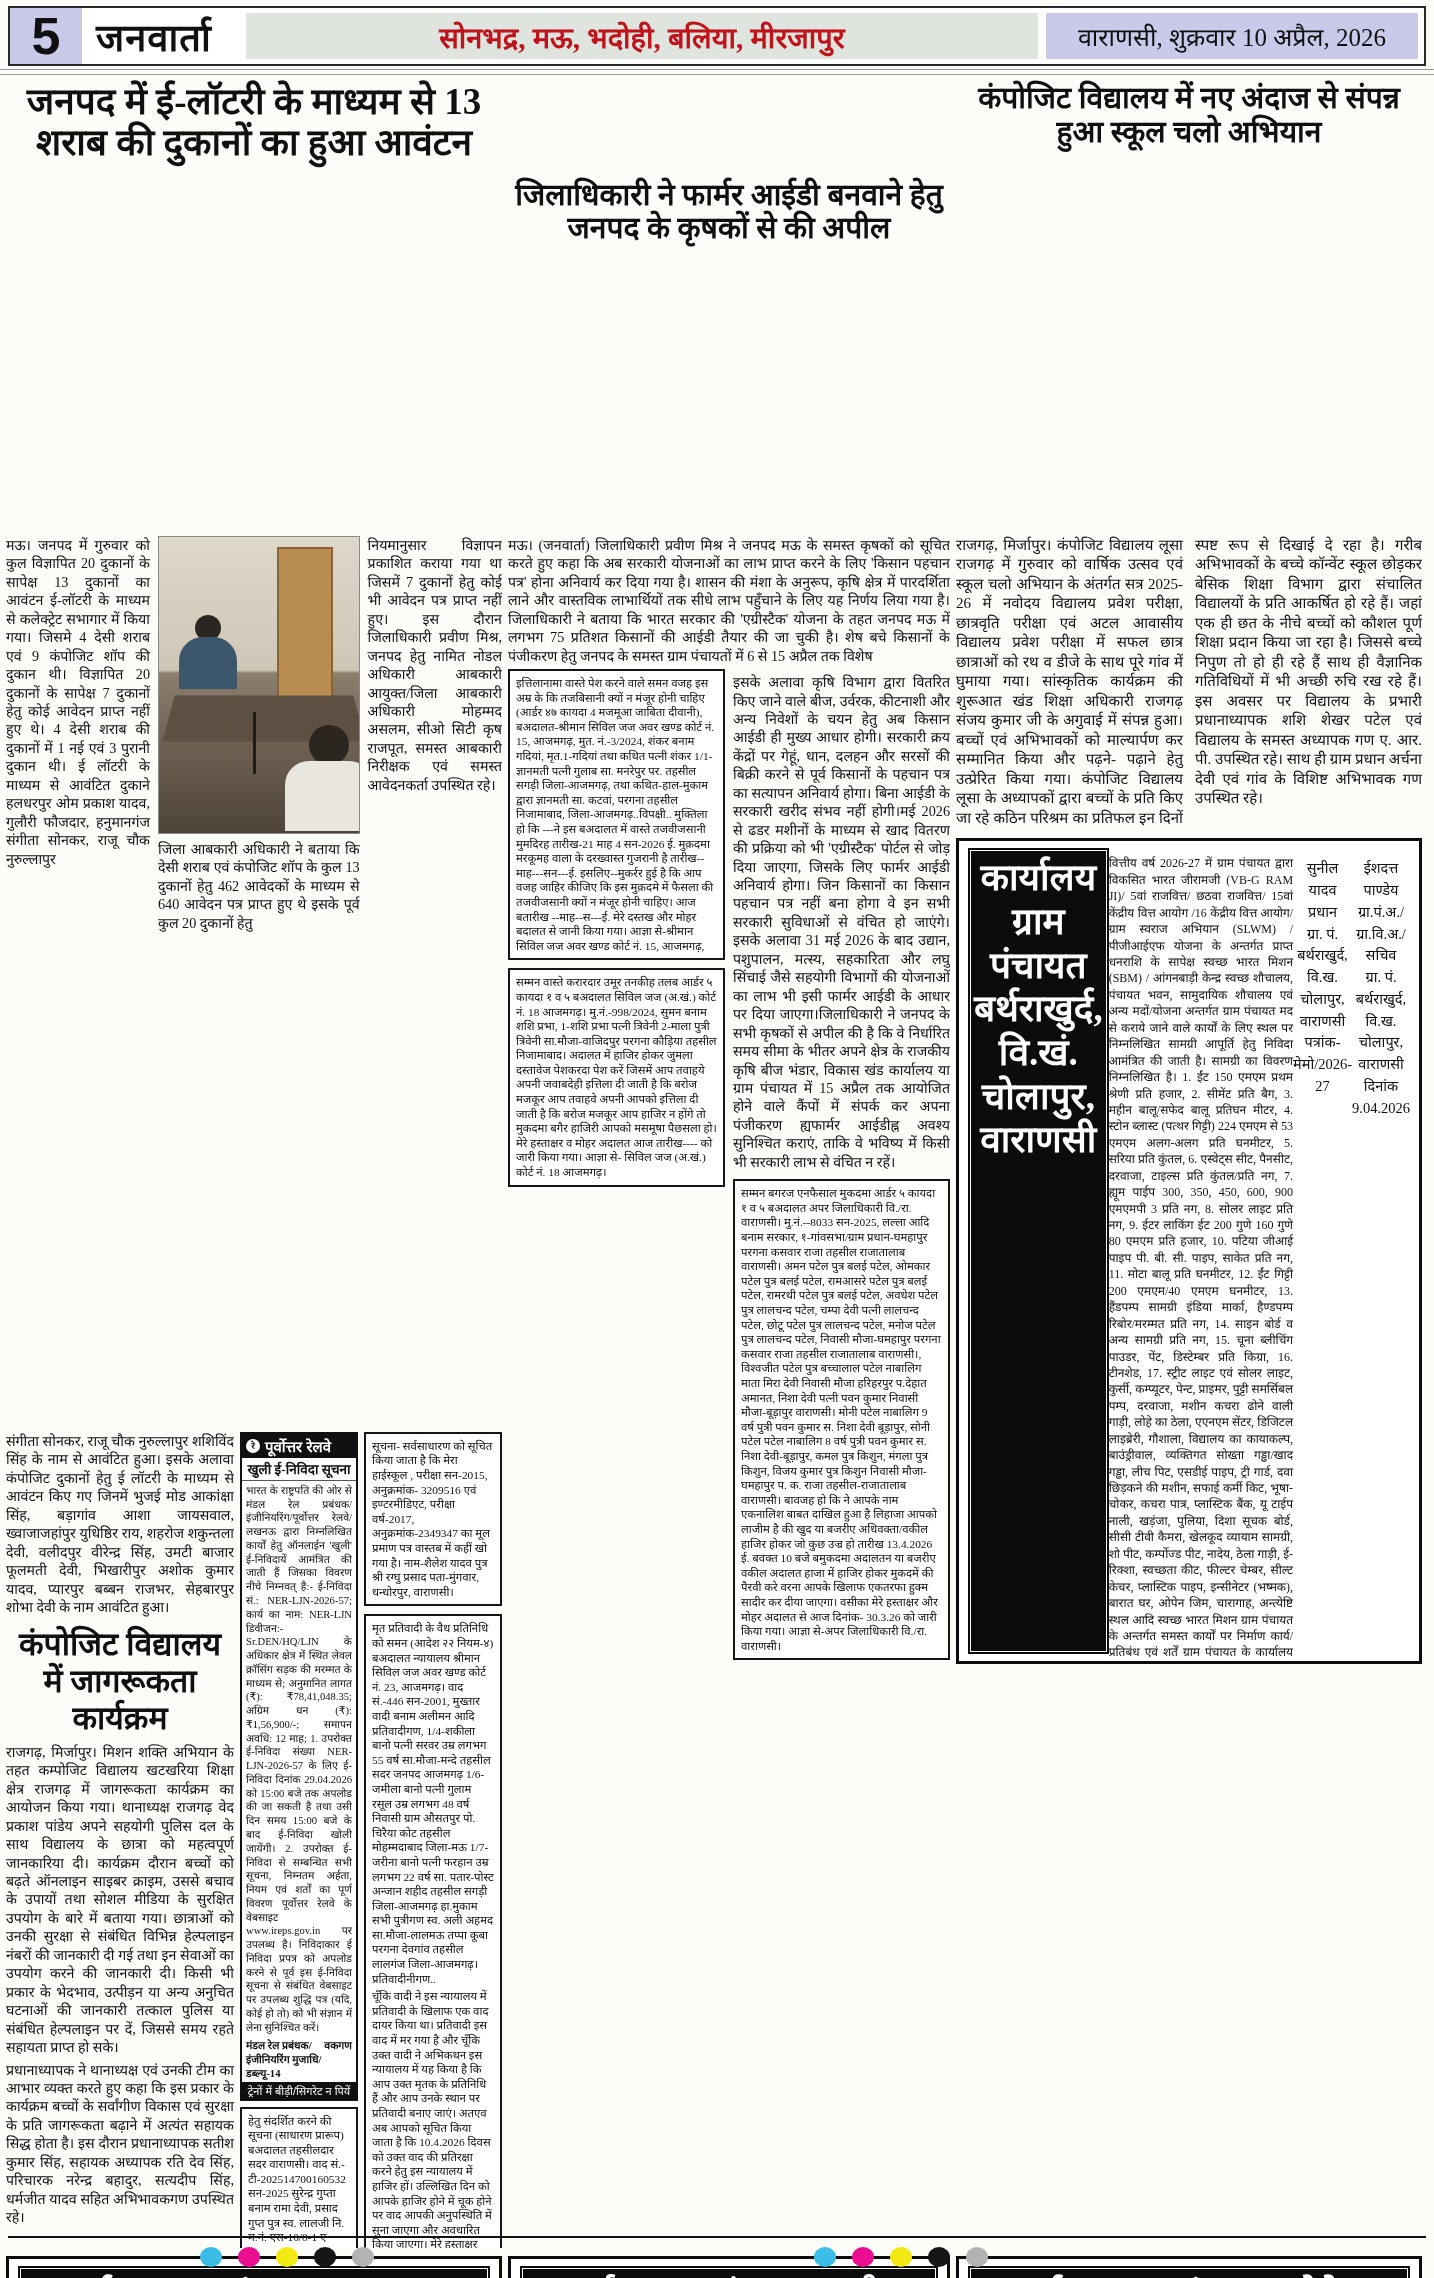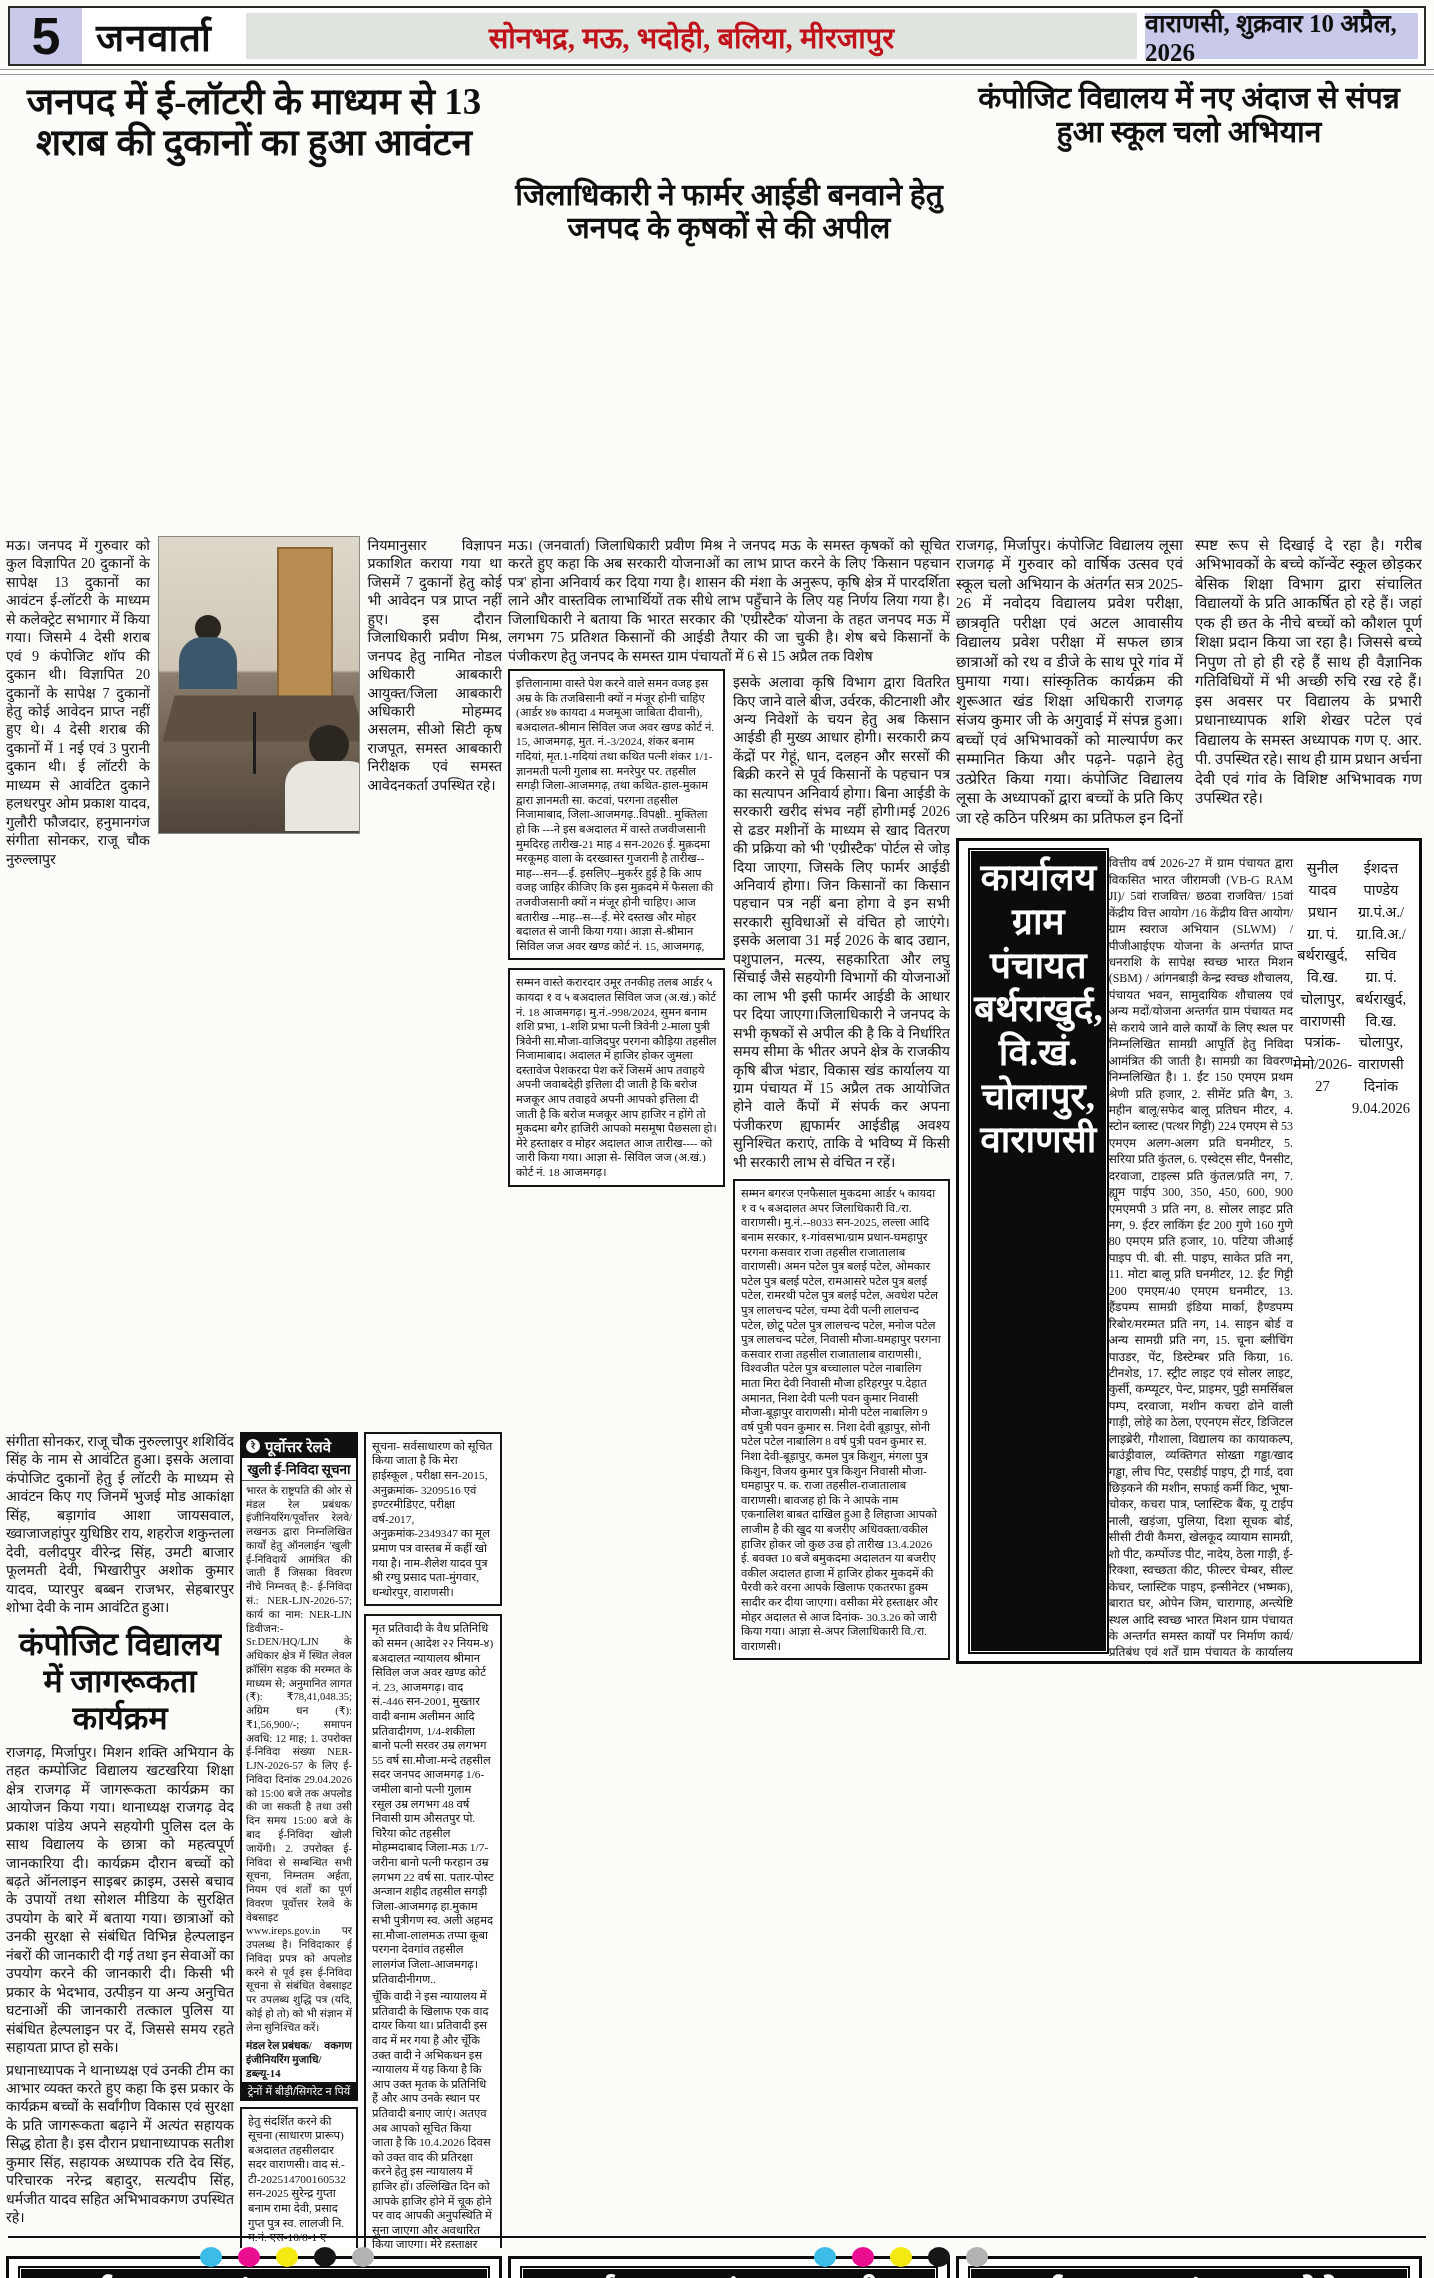--- a/index.html
+++ b/index.html
@@ -3,21 +3,21 @@
 <meta charset="utf-8">
 <style>
   html,body{margin:0;padding:0;background:#e9e9e6;}
   .page{width:1434px;height:2278px;margin:0 auto;background:#fcfcf9;color:#101010;
         font-family:"Liberation Serif","DejaVu Sans",serif;overflow:hidden;position:relative;}
   
   .header{display:flex;align-items:stretch;margin:6px 8px 0 8px;border:2px solid #2a2a2a;height:56px;background:#fff;}
   .pagenum{width:72px;background:#c9c9ea;font-size:52px;font-weight:bold;display:flex;align-items:center;justify-content:center;font-family:"Liberation Sans",sans-serif;}
   .masthead{font-size:38px;font-weight:bold;display:flex;align-items:center;padding:0 26px 0 14px;letter-spacing:1px;}
   .districts{flex:1;background:#dfe4de;color:#c0121a;font-size:29px;font-weight:bold;display:flex;align-items:center;justify-content:center;margin:5px 8px;}
-  .dateline{width:273px;background:#c9c9ea;font-size:25px;font-weight:bold;display:flex;align-items:center;justify-content:center;margin:5px 6px 5px 0;}
+  .dateline{width:372px;background:#c9c9ea;font-size:25px;font-weight:normal;display:flex;align-items:center;justify-content:center;margin:5px 6px 5px 0;}
   .header-rule{height:4px;border-top:1px solid #9a9a9a;border-bottom:1px solid #9a9a9a;margin:3px 0 4px 0;}
   
   .main{display:grid;grid-template-columns:228px 118px 138px 206px 230px 466px;
         column-gap:6px;row-gap:8px;padding:0 6px;grid-template-rows:auto 352px 888px 816px;}
   .hl{font-weight:bold;text-align:center;line-height:1.12;padding:2px 0 4px 0;}
   .hl1{grid-column:1/4;font-size:37px;}
   .hl2{grid-column:4/6;font-size:30px;}
   .hl3{grid-column:6/7;font-size:30px;}
   .txt{font-size:14.2px;line-height:1.3;text-align:justify;}
   .small{font-size:11.4px;line-height:1.28;}
@@ -97,20 +97,21 @@
         <div class="photo">
           <div class="door"></div>
           <div class="table"></div>
           <div class="head" style="left:36px;top:78px;"></div>
           <div class="body" style="left:20px;top:100px;"></div>
           <div class="head" style="left:150px;top:188px;width:40px;height:40px;"></div>
           <div class="body w" style="left:126px;top:224px;width:88px;height:70px;"></div>
 
           <div class="mic"></div>
         </div>
+        <div class="txt">जिला आबकारी अधिकारी ने बताया कि देसी शराब एवं कंपोजिट शॉप के कुल 13 दुकानों हेतु 462 आवेदकों के माध्यम से 640 आवेदन पत्र प्राप्त हुए थे इसके पूर्व कुल 20 दुकानों हेतु</div>
       </div>
       <div class="a1c3 txt">नियमानुसार विज्ञापन प्रकाशित कराया गया था जिसमें 7 दुकानों हेतु कोई भी आवेदन पत्र प्राप्त नहीं हुए। इस दौरान जिलाधिकारी प्रवीण मिश्र, जनपद हेतु नामित नोडल अधिकारी आबकारी आयुक्त/जिला आबकारी अधिकारी मोहम्मद असलम, सीओ सिटी कृष राजपूत, समस्त आबकारी निरीक्षक एवं समस्त आवेदनकर्ता उपस्थित रहे।</div>
     </div>
 
     <div class="cellB">
       <div class="txt">मऊ। (जनवार्ता) जिलाधिकारी प्रवीण मिश्र ने जनपद मऊ के समस्त कृषकों को सूचित करते हुए कहा कि अब सरकारी योजनाओं का लाभ प्राप्त करने के लिए 'किसान पहचान पत्र' होना अनिवार्य कर दिया गया है। शासन की मंशा के अनुरूप, कृषि क्षेत्र में पारदर्शिता लाने और वास्तविक लाभार्थियों तक सीधे लाभ पहुँचाने के लिए यह निर्णय लिया गया है। जिलाधिकारी ने बताया कि भारत सरकार की 'एग्रीस्टैक' योजना के तहत जनपद मऊ में लगभग 75 प्रतिशत किसानों की आईडी तैयार की जा चुकी है। शेष बचे किसानों के पंजीकरण हेतु जनपद के समस्त ग्राम पंचायतों में 6 से 15 अप्रैल तक विशेष</div>
       <div class="cellBsplit">
         <div>
           <div class="nbox small">इत्तिलानामा वास्ते पेश करने वाले समन वजह इस अम्र के कि तजबिसानी क्यों न मंजूर होनी चाहिए (आर्डर ४७ कायदा 4 मजमूआ जाबिता दीवानी), बअदालत-श्रीमान सिविल जज अवर खण्ड कोर्ट नं. 15, आजमगढ़, मुत. नं.-3/2024, शंकर बनाम गदियां, मृत.1-गदियां तथा कथित पत्नी शंकर 1/1-ज्ञानमती पत्नी गुलाब सा. मनरेपुर पर. तहसील सगड़ी जिला-आजमगढ़, तथा कथित-हाल-मुकाम द्वारा ज्ञानमती सा. कटवां, परगना तहसील निजामाबाद, जिला-आजमगढ़..विपक्षी.. मुक्तिला हो कि ---ने इस बअदालत में वास्ते तजवीजसानी मुमदिरह तारीख-21 माह 4 सन-2026 ई. मुक़दमा मरकूमह वाला के दरख्वास्त गुजरानी है तारीख--माह---सन---ई. इसलिए--मुकर्रर हुई है कि आप वजह जाहिर कीजिए कि इस मुक़दमे में फैसला की तजवीजसानी क्यों न मंजूर होनी चाहिए। आज बतारीख --माह--स---ई. मेरे दस्तख और मोहर बदालत से जानी किया गया। आज्ञा से-श्रीमान सिविल जज अवर खण्ड कोर्ट नं. 15, आजमगढ़,</div>
           <div class="nbox small">सम्मन वास्ते करारदार उमूर तनकीह तलब आर्डर ५ कायदा १ व ५ बअदालत सिविल जज (अ.खं.) कोर्ट नं. 18 आजमगढ़। मु.नं.-998/2024, सुमन बनाम शशि प्रभा, 1-शशि प्रभा पत्नी त्रिवेनी 2-माला पुत्री त्रिवेनी सा.मौजा-वाजिदपुर परगना कौड़िया तहसील निजामाबाद। अदालत में हाजिर होकर जुमला दस्तावेज पेशकरदा पेश करें जिसमें आप तवाहये अपनी जवाबदेही इत्तिला दी जाती है कि बरोज मजकूर आप तवाहवे अपनी आपको इत्तिला दी जाती है कि बरोज मजकूर आप हाजिर न होंगे तो मुकदमा बगैर हाजिरी आपको मसमूषा पैछसला हो। मेरे हस्ताक्षर व मोहर अदालत आज तारीख---- को जारी किया गया। आज्ञा से- सिविल जज (अ.खं.) कोर्ट नं. 18 आजमगढ़।</div>

